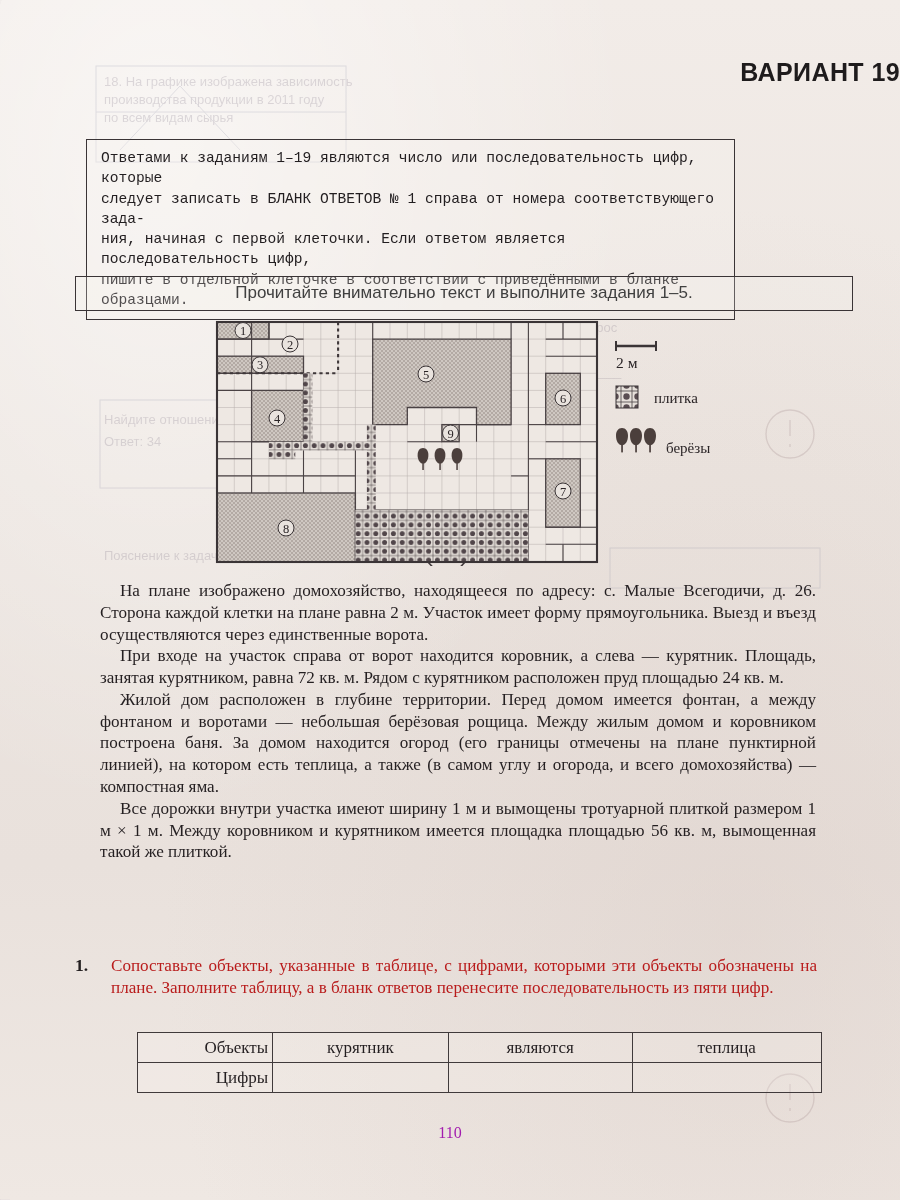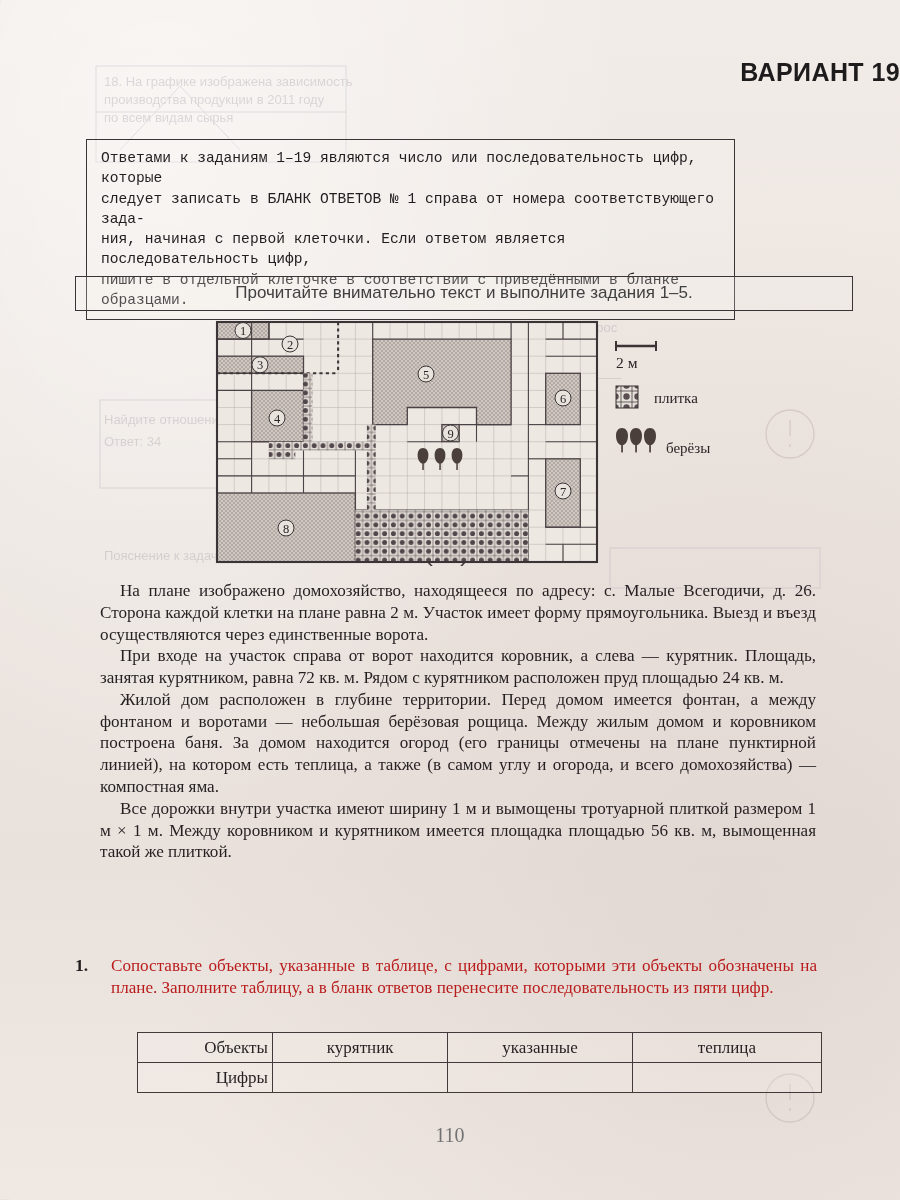--- a/index.html
+++ b/index.html
@@ -168,22 +168,22 @@
   .ans-table td.c2 { width: 185px; }
   .ans-table td.c3 { width: 192px; }
 
   .page-num {
     position: absolute;
     left: 0;
     top: 1124px;
     width: 900px;
     text-align: center;
     font-family: "Liberation Serif", serif;
-    font-size: 20px;
-    color: #737373;
+    font-size: 16px;
+    color: #a21caf;
   }
 </style>
 </head>
 <body>
 
 <div id="paper"></div>
 
 <svg id="ghost" width="900" height="1200" viewBox="0 0 900 1200" aria-hidden="true">
   <g fill="none" stroke="#7d7f9a" stroke-width="1">
     <rect x="96" y="66" width="250" height="96"></rect>
@@ -418,21 +418,21 @@
   <div class="task">
     <div class="task-num">1.</div>
     <div class="task-body">Сопоставьте объекты, указанные в таблице, с цифрами, которыми эти объекты обозначены на плане. Заполните таблицу, а в бланк ответов перенесите последовательность из пяти цифр.</div>
   </div>
 
   <table class="ans-table">
     <tbody>
       <tr>
         <td class="head-lbl">Объекты</td>
         <td class="c1">курятник</td>
-        <td class="c2">указанные</td>
+        <td class="c2">являются</td>
         <td class="c3">теплица</td>
       </tr>
       <tr>
         <td class="head-lbl">Цифры</td>
         <td class="c1"></td>
         <td class="c2"></td>
         <td class="c3"></td>
       </tr>
     </tbody>
   </table>

